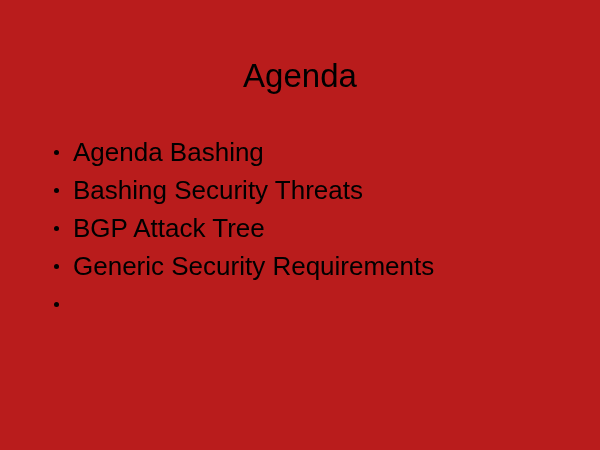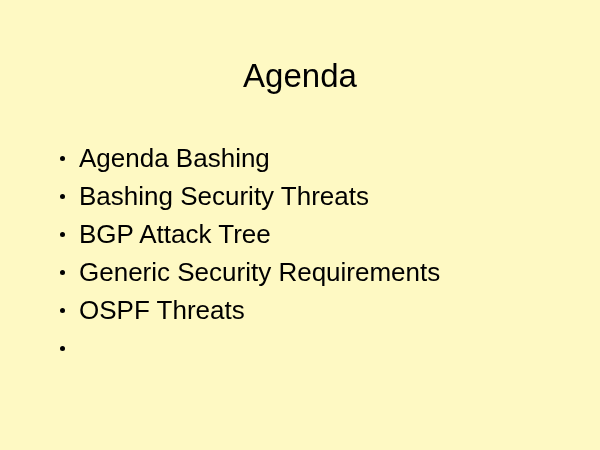--- a/index.html
+++ b/index.html
@@ -9,21 +9,21 @@
     background: #ffffff;
   }
   body {
     font-family: "Liberation Sans", sans-serif;
     color: #000000;
   }
   .slide {
     position: relative;
     width: 600px;
     height: 450px;
-    background: #fef9c3;
+    background: #b91c1c;
     overflow: hidden;
     box-sizing: border-box;
   }
   .slide-title {
     position: absolute;
     left: 0;
     top: 57px;
     width: 600px;
     text-align: center;
     font-size: 33px;
@@ -31,21 +31,21 @@
     font-weight: 400;
     letter-spacing: 0px;
     color: #000000;
     white-space: nowrap;
   }
   .bullet-list {
     position: absolute;
     left: 46px;
     top: 131px;
     width: 540px;
-    margin: 8px;
+    margin: 2px;
     padding: 0;
     list-style: none;
   }
   .bullet-item {
     position: relative;
     display: block;
     height: 38px;
     line-height: 38px;
     padding-left: 25px;
     font-size: 26px;
@@ -90,24 +90,20 @@
     <li class="bullet-item">
       <span class="bullet-dot"></span>
       <span class="bullet-text">BGP Attack Tree</span>
     </li>
 
     <li class="bullet-item">
       <span class="bullet-dot"></span>
       <span class="bullet-text">Generic Security Requirements</span>
     </li>
 
-    <li class="bullet-item">
-      <span class="bullet-dot"></span>
-      <span class="bullet-text">OSPF Threats</span>
-    </li>
 
 
     <li class="bullet-item">
       <span class="bullet-dot"></span>
     </li>
 
   </ul>
 
 </div>
 

